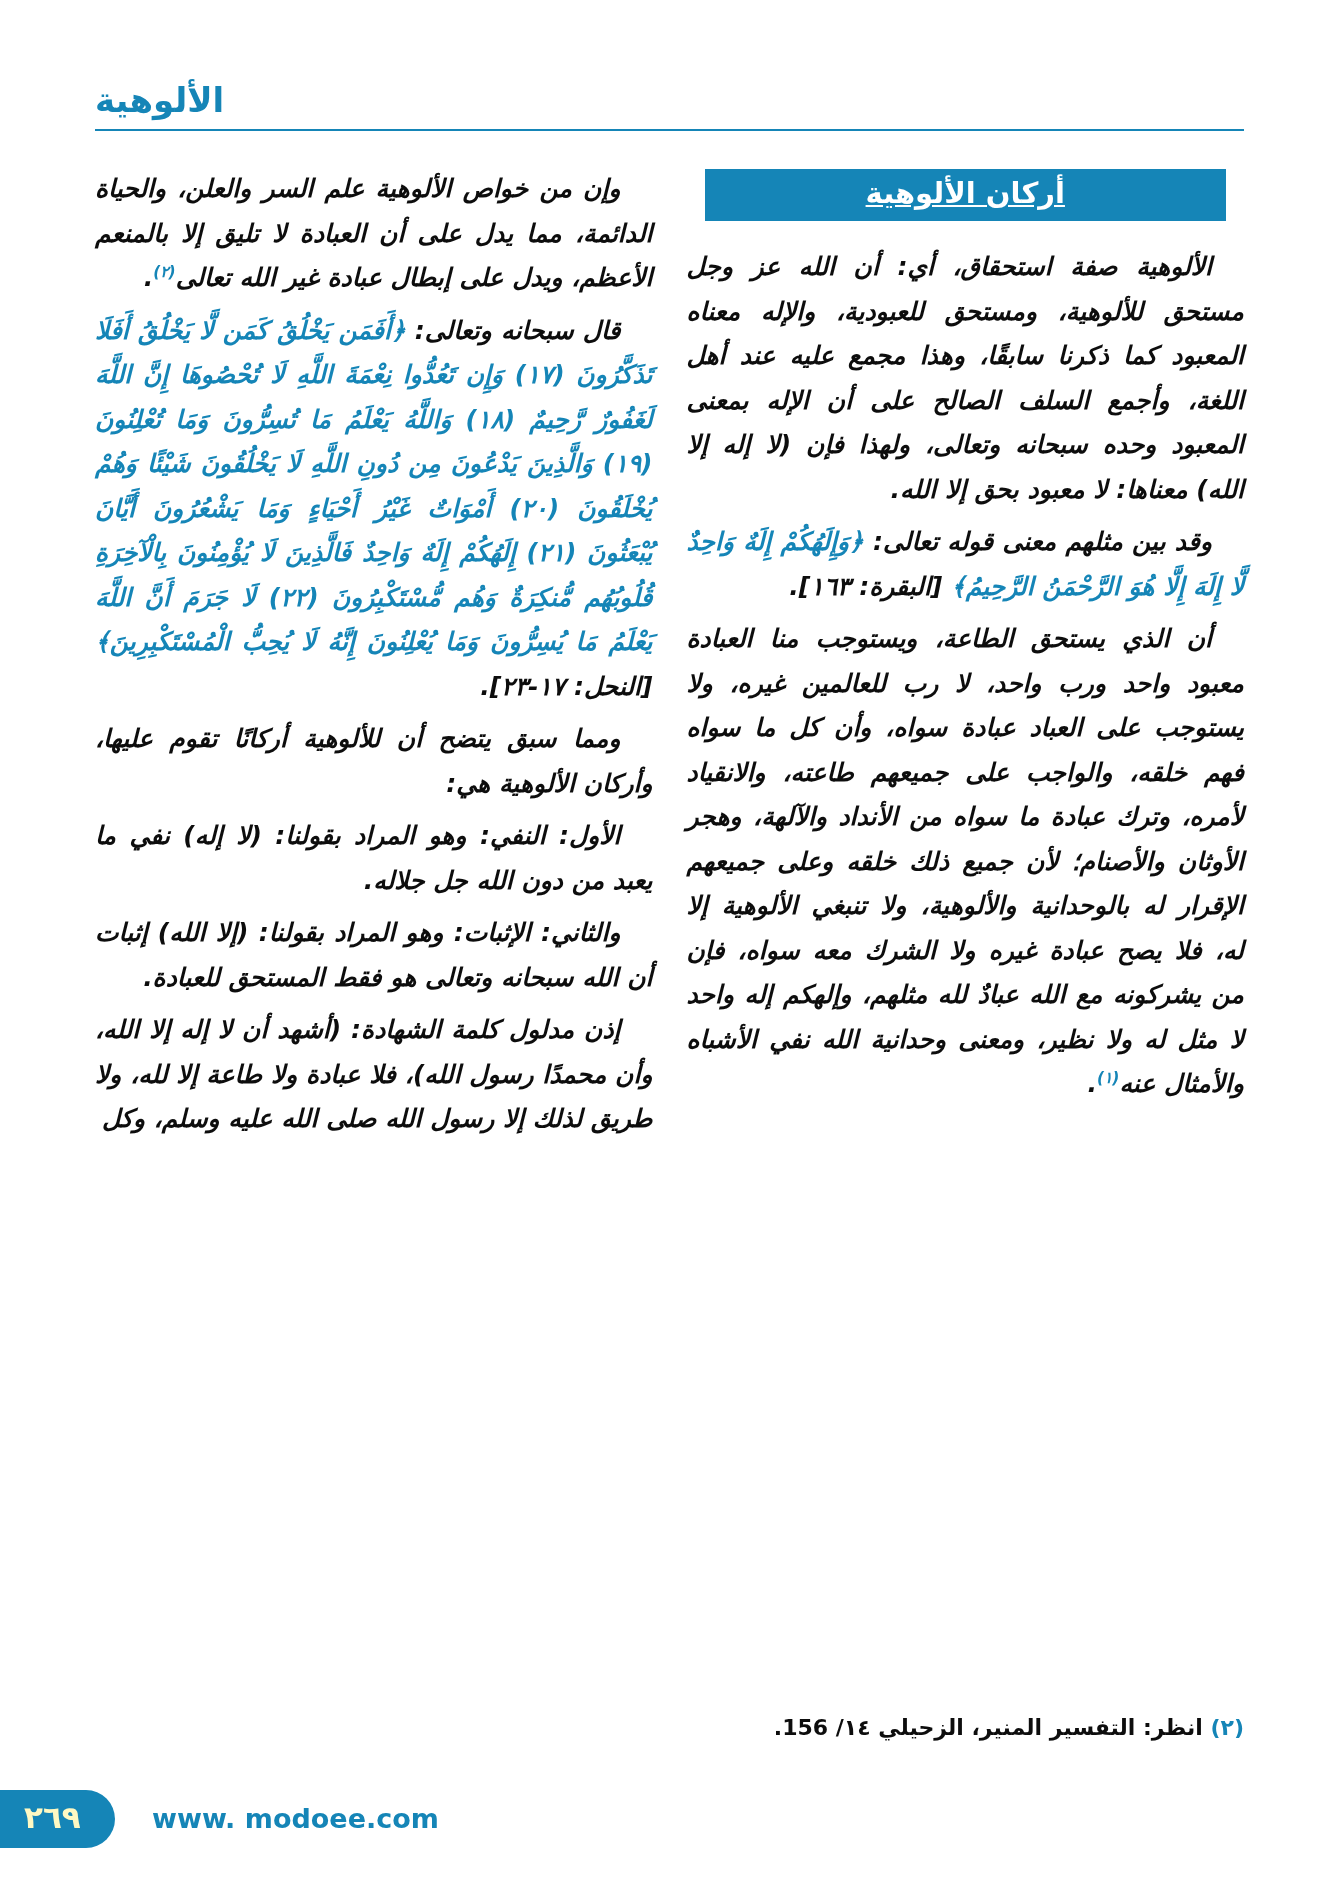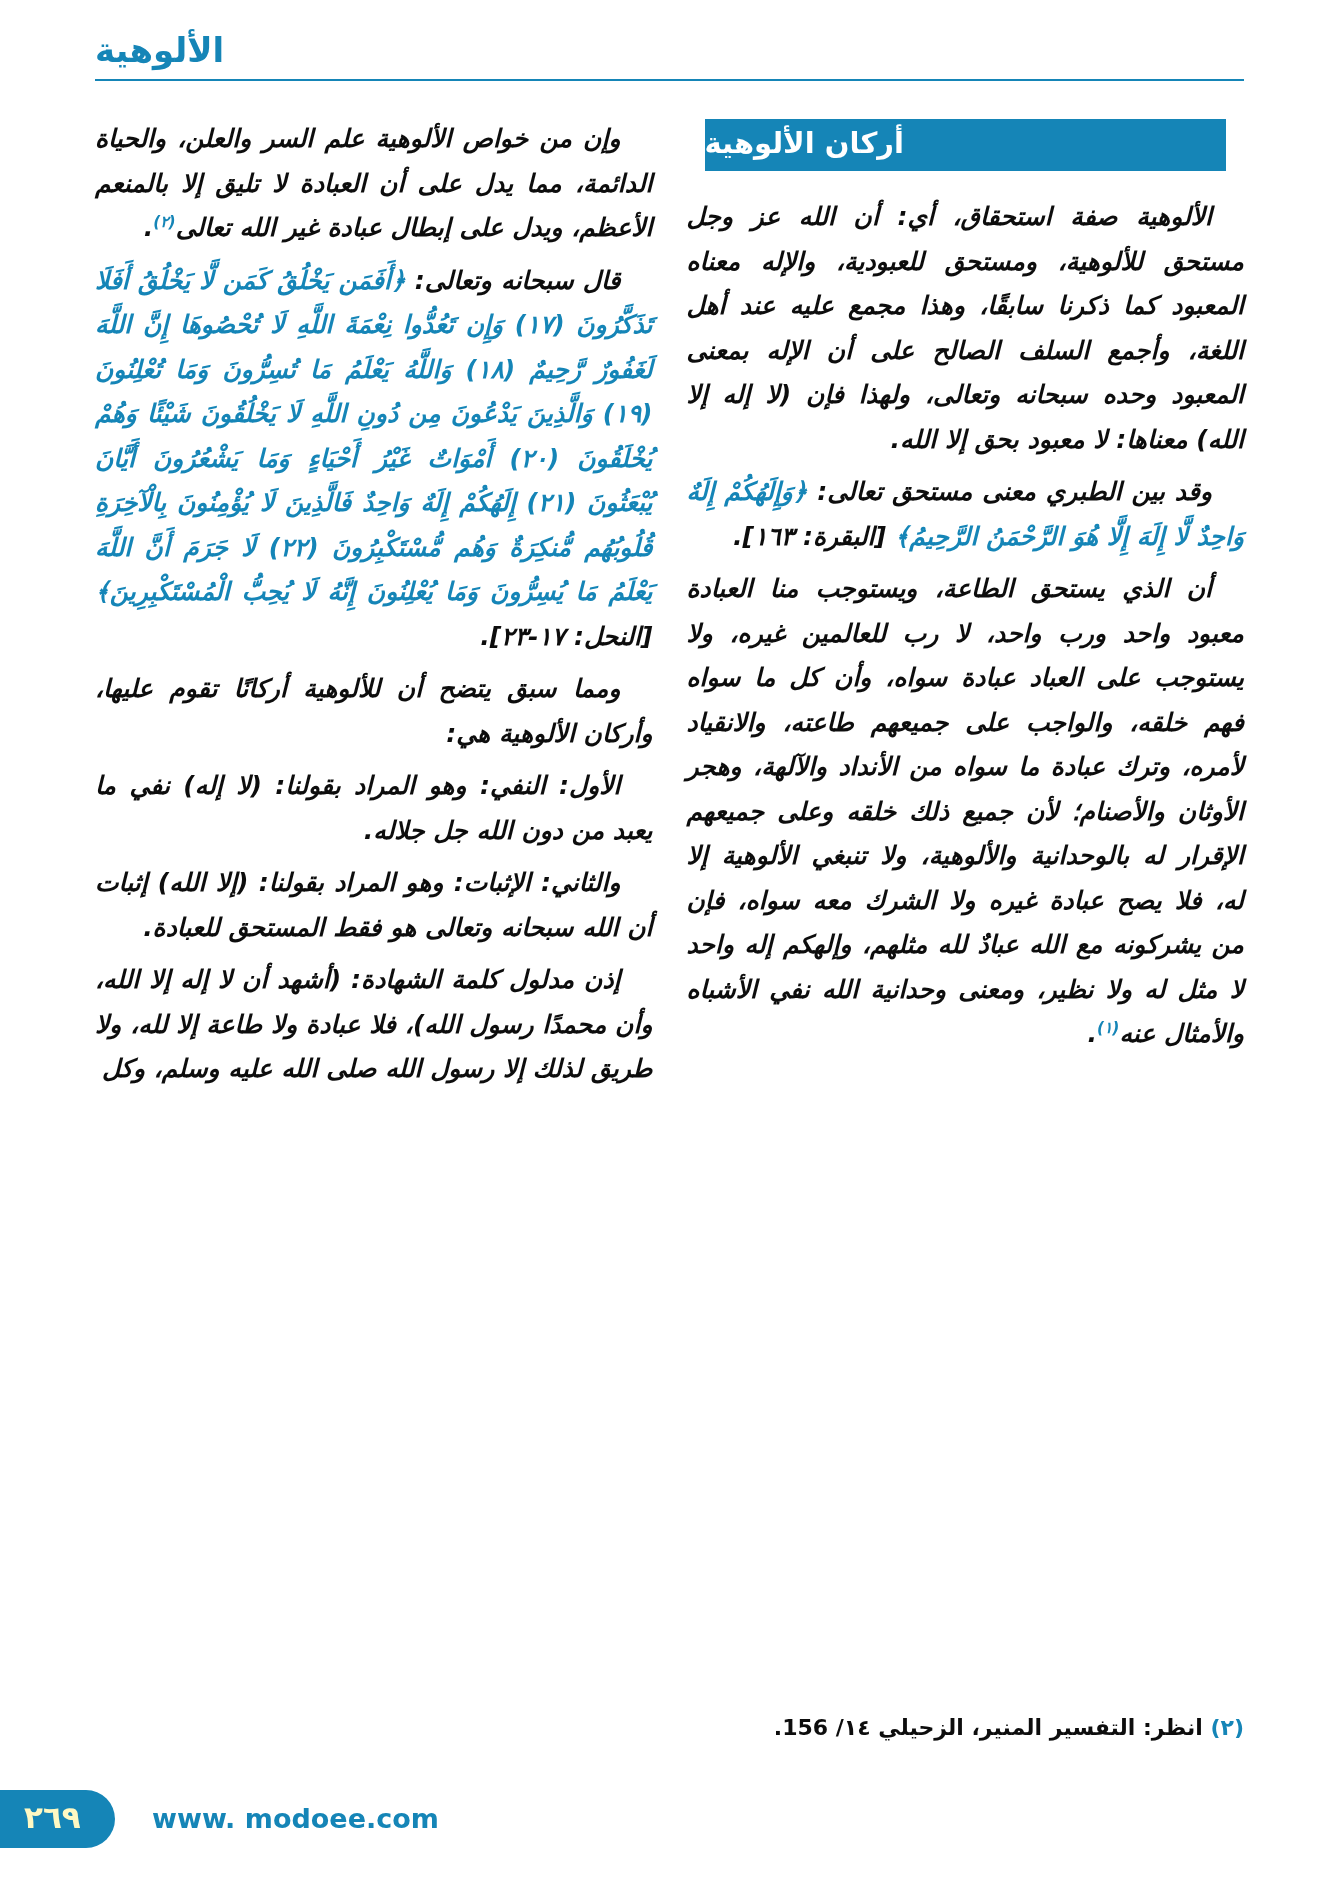--- a/index.html
+++ b/index.html
@@ -6,21 +6,21 @@
   * { box-sizing: border-box; }
   html, body { margin: 0; padding: 0; }
   body {
     width: 1339px; height: 1890px;
     background: #ffffff;
     font-family: "DejaVu Sans", sans-serif;
     position: relative;
     overflow: hidden;
     color: #0d0d0d;
   }
-  .page-header { padding: 32px 95px 0 95px; }
+  .page-header { padding: 82px 95px 0 95px; }
   .header-title {
     color: var(--accent);
     font-size: 34px;
     font-weight: bold;
     text-align: left;
     direction: rtl;
     line-height: 1.1;
   }
   .header-rule { height: 2px; background: var(--accent); margin-top: 10px; }
 
@@ -32,23 +32,24 @@
     direction: rtl;
     align-items: flex-start;
   }
   .col { flex: 1; direction: rtl; }
 
   .section-banner {
     background: var(--accent);
     color: #ffffff;
     font-size: 29px;
     font-weight: bold;
-    text-align: left;
+    text-align: center;
     padding: 7px 0 11px 0;
     margin: 2px 18px 24px 18px;
+    text-decoration: underline;
   }
 
   p.body {
     font-size: 25px;
     font-weight: bold;
     line-height: 1.78;
     text-align: justify;
     margin: 0 0 8px 0;
     text-indent: 32px;
     font-style: italic;
@@ -105,21 +106,21 @@
 </div>
 
 <div class="columns">
 
   <div class="col">
     <div class="section-banner">أركان الألوهية</div>
     <p class="body">
       <span>الألوهية صفة استحقاق، أي: أن الله عز وجل مستحق للألوهية، ومستحق للعبودية، والإله معناه المعبود كما ذكرنا سابقًا، وهذا مجمع عليه عند أهل اللغة، وأجمع السلف الصالح على أن الإله بمعنى المعبود وحده سبحانه وتعالى، ولهذا فإن (لا إله إلا الله) معناها: لا معبود بحق إلا الله.</span>
     </p>
     <p class="body">
-      <span>وقد بين الطبري معنى مستحق تعالى:</span>
+      <span>وقد بين مثلهم معنى قوله تعالى:</span>
       <span class="quran">﴿وَإِلَهُكُمْ إِلَهٌ وَاحِدٌ لَّا إِلَهَ إِلَّا هُوَ الرَّحْمَنُ الرَّحِيمُ﴾</span>
       <span>[البقرة: ١٦٣].</span>
     </p>
     <p class="body">
       <span>أن الذي يستحق الطاعة، ويستوجب منا العبادة معبود واحد ورب واحد، لا رب للعالمين غيره، ولا يستوجب على العباد عبادة سواه، وأن كل ما سواه فهم خلقه، والواجب على جميعهم طاعته، والانقياد لأمره، وترك عبادة ما سواه من الأنداد والآلهة، وهجر الأوثان والأصنام؛ لأن جميع ذلك خلقه وعلى جميعهم الإقرار له بالوحدانية والألوهية، ولا تنبغي الألوهية إلا له، فلا يصح عبادة غيره ولا الشرك معه سواه، فإن من يشركونه مع الله عبادٌ لله مثلهم، وإلهكم إله واحد لا مثل له ولا نظير، ومعنى وحدانية الله نفي الأشباه والأمثال عنه</span><span class="note">(١)</span><span>.</span>
     </p>
   </div>
 
   <div class="col">
     <p class="body">

